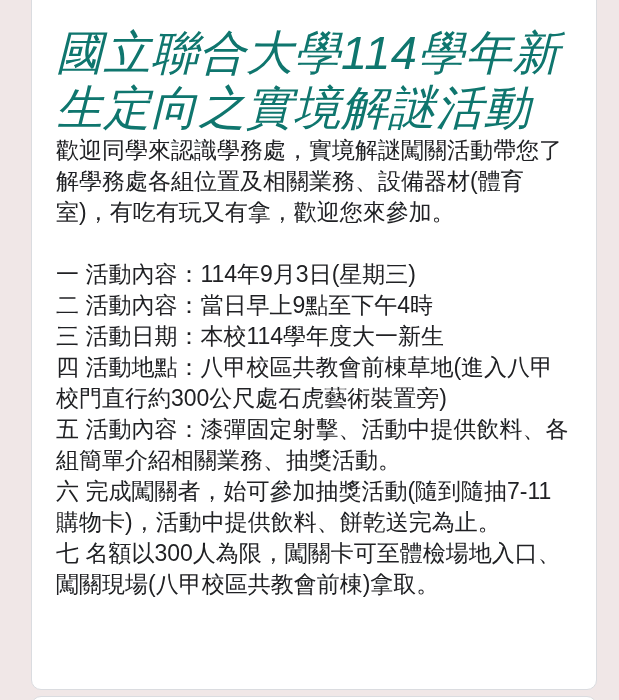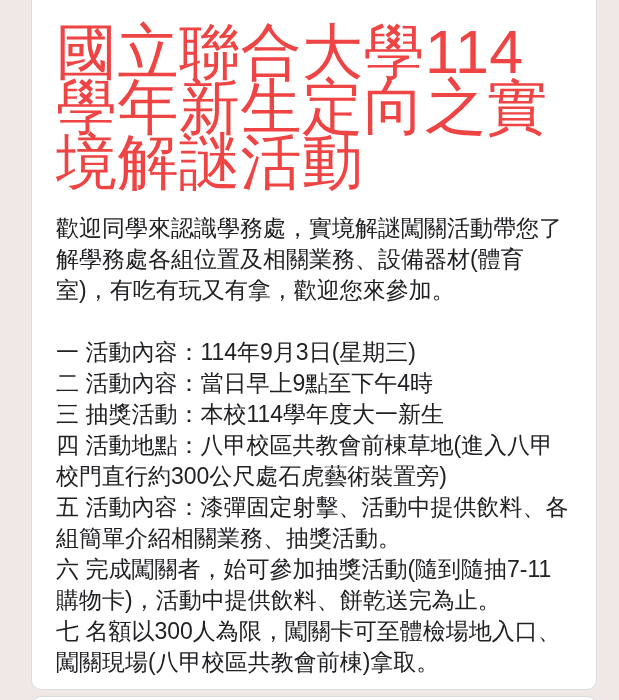--- a/index.html
+++ b/index.html
@@ -28,28 +28,28 @@
     top: -20px;
     height: 710px;
     padding: 44px 24px 16px 24px;
     overflow: hidden;
   }
   .card-next {
     top: 696px;
     height: 60px;
   }
   .form-title {
-    font-size: 61px;
+    font-size: 47px;
     line-height: 55px;
     font-weight: 400;
-    color: #ef4444;
+    color: #0f766e;
     letter-spacing: 0.5px;
+    font-style: italic;
   }
   .form-description {
-    margin-top: 23px;
     font-size: 23px;
     line-height: 31px;
     color: #202124;
   }
   .desc-spacer {
     height: 31px;
   }
   .desc-item {
     font-size: 23px;
     line-height: 31px;
@@ -61,21 +61,21 @@
 <div class="card card-main">
   <div class="form-title">國立聯合大學114學年新生定向之實境解謎活動</div>
 
   <div class="form-description">
     <div class="desc-item">歡迎同學來認識學務處，實境解謎闖關活動帶您了解學務處各組位置及相關業務、設備器材(體育室)，有吃有玩又有拿，歡迎您來參加。</div>
 
     <div class="desc-spacer"></div>
 
     <div class="desc-item">一 活動內容：114年9月3日(星期三)</div>
     <div class="desc-item">二 活動內容：當日早上9點至下午4時</div>
-    <div class="desc-item">三 抽獎活動：本校114學年度大一新生</div>
+    <div class="desc-item">三 活動日期：本校114學年度大一新生</div>
     <div class="desc-item">四 活動地點：八甲校區共教會前棟草地(進入八甲校門直行約300公尺處石虎藝術裝置旁)</div>
     <div class="desc-item">五 活動內容：漆彈固定射擊、活動中提供飲料、各組簡單介紹相關業務、抽獎活動。</div>
     <div class="desc-item">六 完成闖關者，始可參加抽獎活動(隨到隨抽7-11購物卡)，活動中提供飲料、餅乾送完為止。</div>
     <div class="desc-item">七 名額以300人為限，闖關卡可至體檢場地入口、闖關現場(八甲校區共教會前棟)拿取。</div>
   </div>
 </div>
 
 <div class="card card-next"></div>
 
 </body></html>

